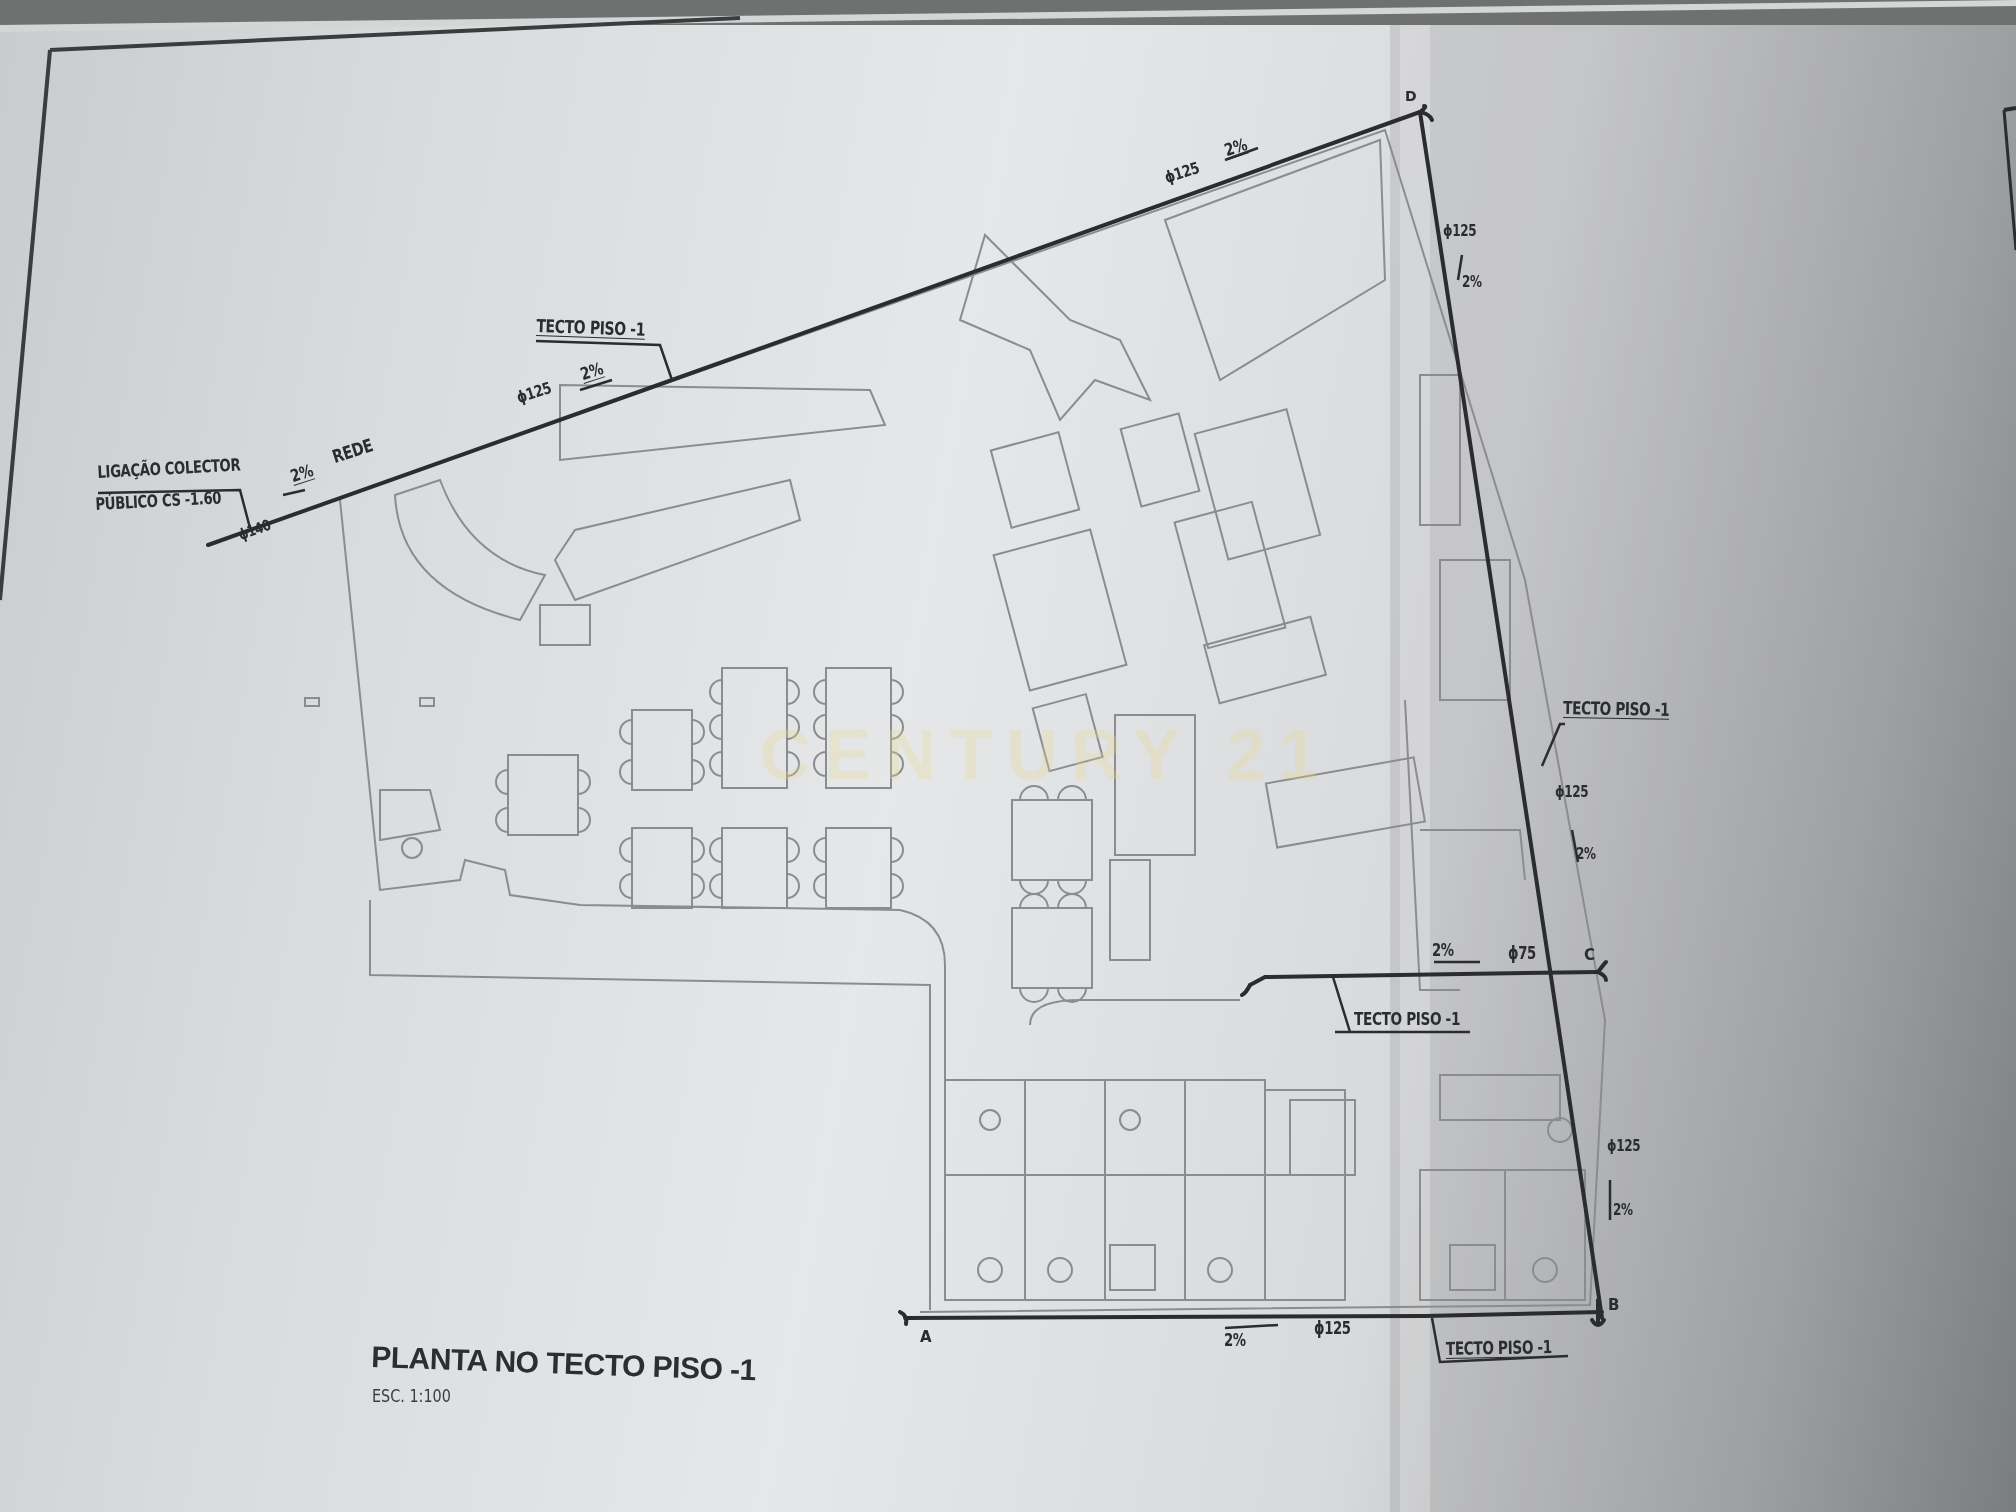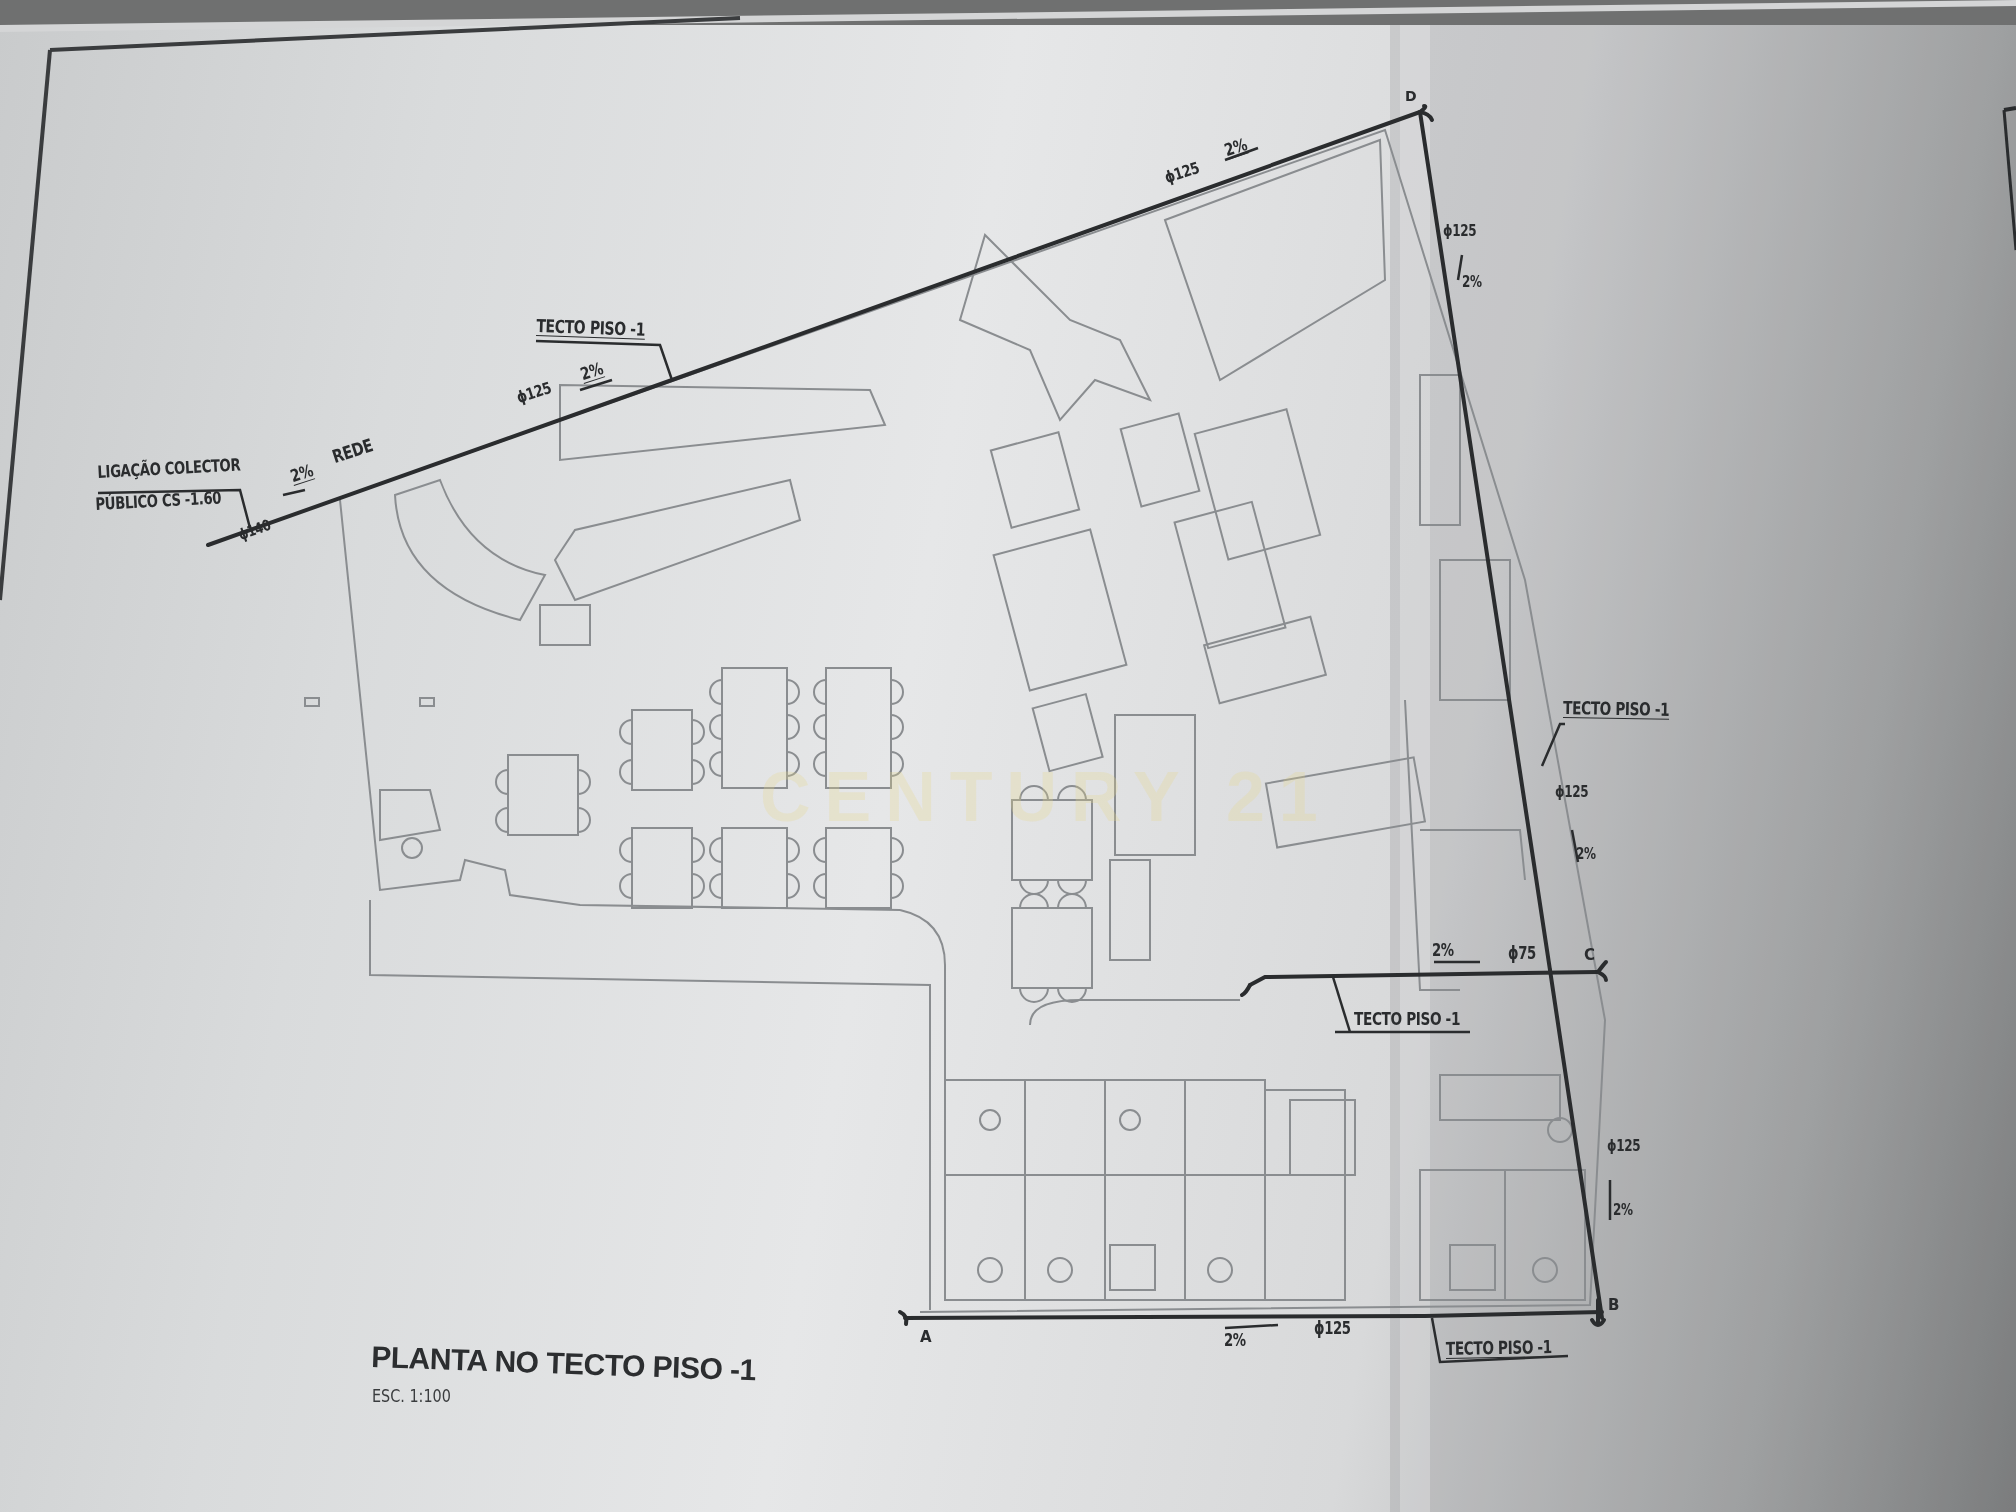--- a/index.html
+++ b/index.html
@@ -5,21 +5,21 @@
   html,body{margin:0;padding:0;}
   body{width:2016px;height:1512px;overflow:hidden;position:relative;
        background:linear-gradient(100deg,#c9cbcc 0%,#d9dbdc 20%,#e6e7e8 45%,#d8d9da 70%,#a9abab 88%,#7e8080 100%);
        font-family:"DejaVu Sans Condensed","DejaVu Sans",sans-serif;}
   .paper{position:absolute;inset:0;}
   svg{position:absolute;left:0;top:0;}
   .lbl{position:absolute;color:#2a2c2e;font-family:"DejaVu Sans",sans-serif;font-weight:bold;white-space:nowrap;transform-origin:left bottom;letter-spacing:-0.5px;}
   .u{text-decoration:underline;text-underline-offset:3px;}
   .title{position:absolute;left:372px;top:1340px;font-family:"Liberation Sans",sans-serif;font-weight:900;font-size:30px;color:#2c2e30;transform:rotate(2deg);transform-origin:left top;letter-spacing:-0.5px;}
   .scale{position:absolute;left:372px;top:1385px;font-family:"DejaVu Sans",sans-serif;font-size:18px;color:#3a3c3e;transform:scaleX(0.8);transform-origin:left top;}
-  .wm{position:absolute;left:760px;top:757px;font-family:"Liberation Sans",sans-serif;font-size:70px;font-weight:bold;color:rgba(230,215,140,0.28);letter-spacing:14px;text-align:right;}
+  .wm{position:absolute;left:760px;top:715px;font-family:"Liberation Sans",sans-serif;font-size:70px;font-weight:bold;color:rgba(230,215,140,0.28);letter-spacing:14px;text-align:right;}
 </style>
 </head>
 <body>
 
 <div class="paper">
 
 <svg width="2016" height="1512" viewBox="0 0 2016 1512">
 
   <rect x="1390" y="0" width="626" height="1512" fill="rgba(110,112,114,0.18)"></rect>
   <rect x="1400" y="0" width="30" height="1512" fill="rgba(255,255,255,0.25)"></rect>

